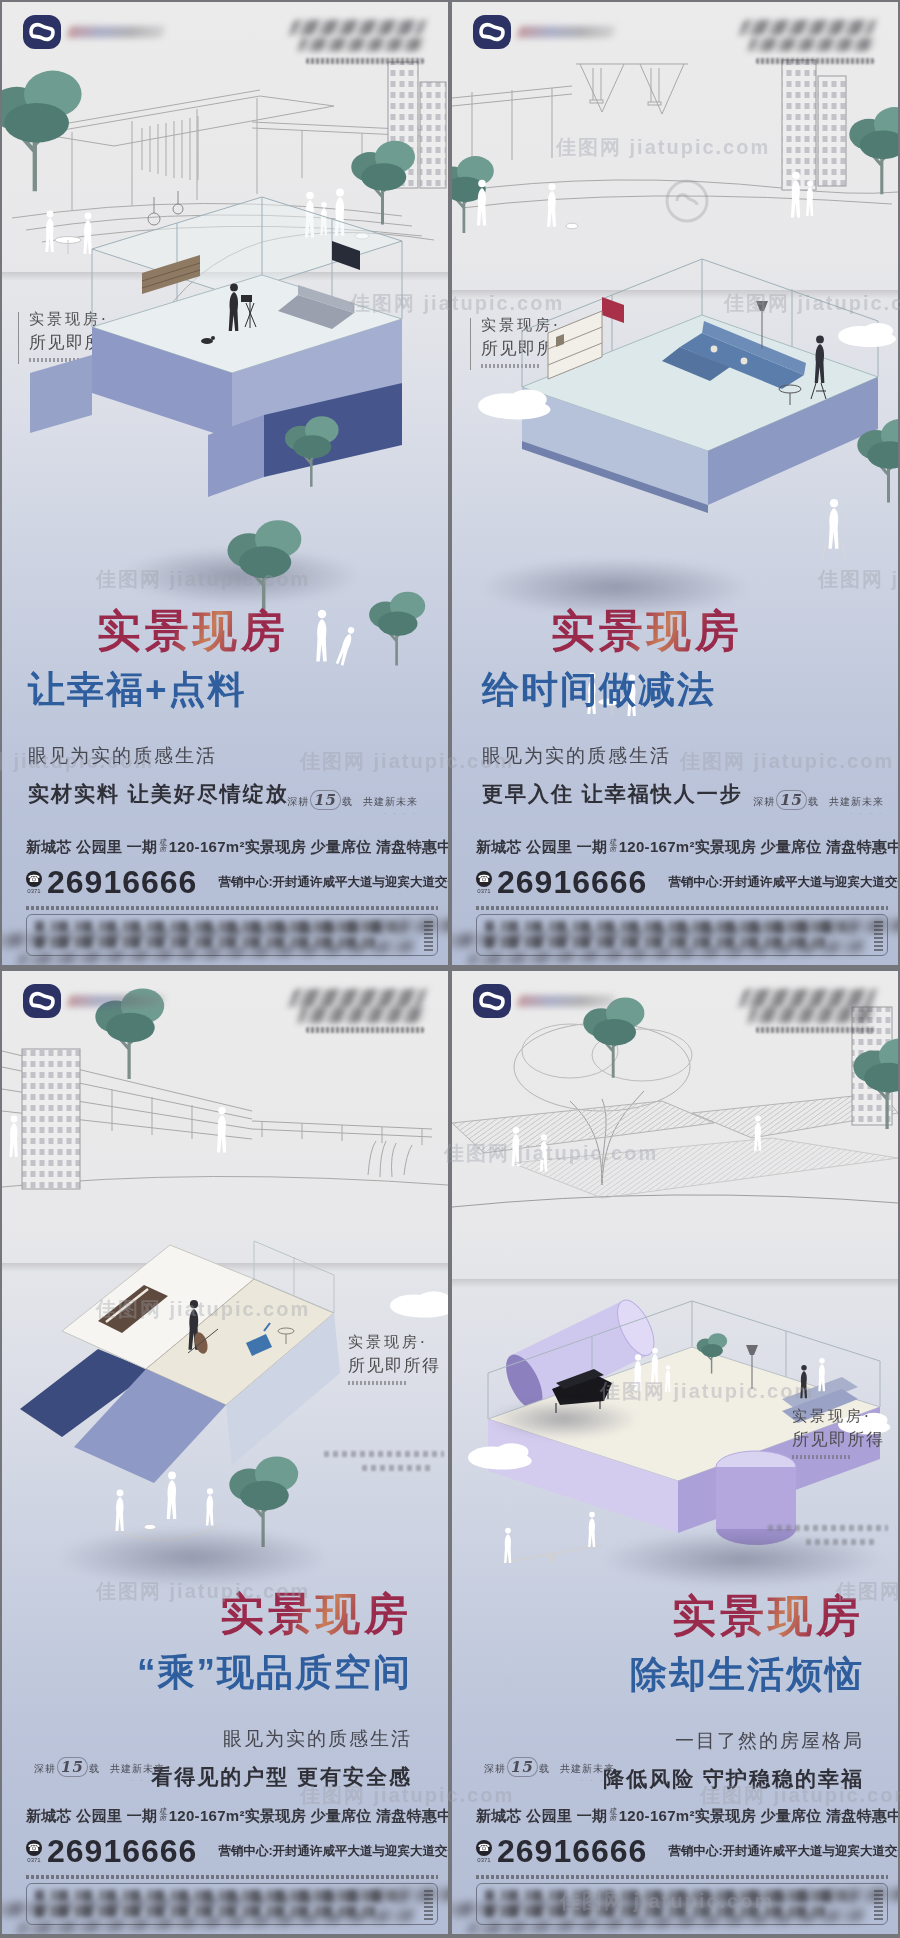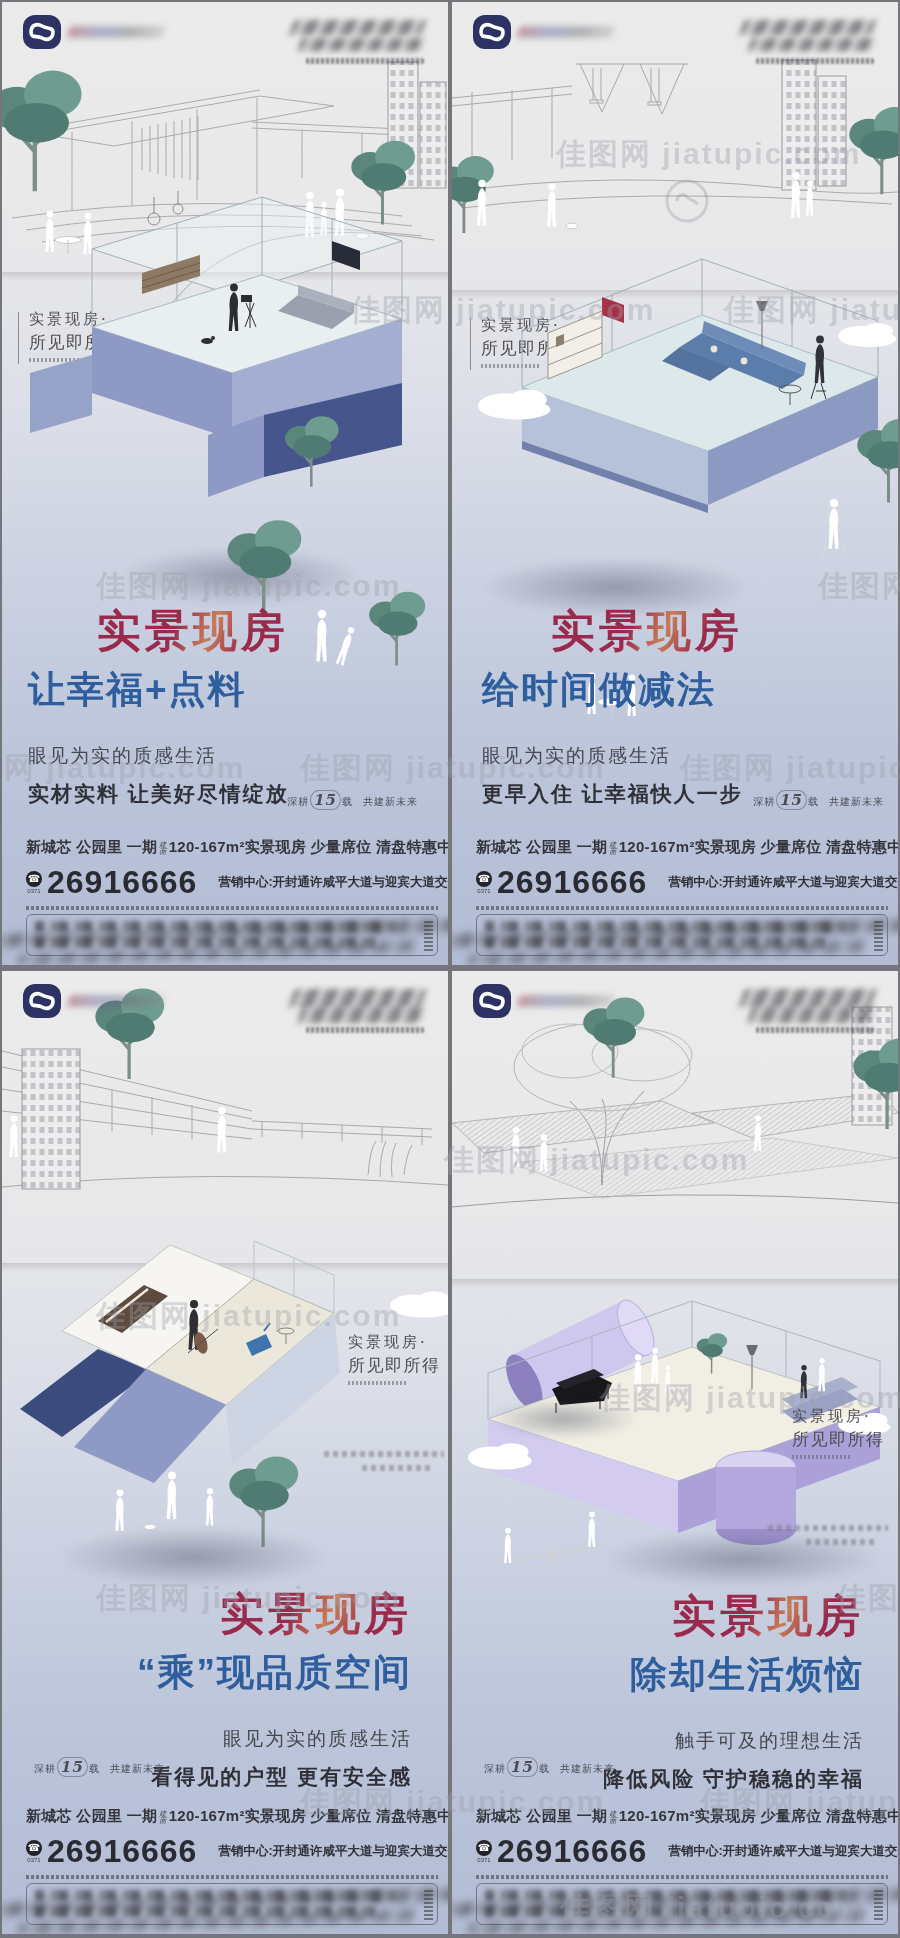--- a/index.html
+++ b/index.html
@@ -52,21 +52,21 @@
 
   
   .badge{position:absolute;font-size:10px;color:#4c4c56;letter-spacing:1px;white-space:nowrap}
   .badge .b15{font-family:"DejaVu Serif", serif;font-style:italic;font-weight:700;font-size:15px;
     padding:0 3px;border:1px solid rgba(90,90,105,.55);border-radius:60%/110%;margin:16px 1px}
   .badge .tail{margin-left:10px}
   .badge .dots{display:block;text-align:right;font-size:6px;letter-spacing:3px;color:#70707c;margin-top:1px}
 
   
   .bar{position:absolute;left:24px;right:10px;top:836px;color:#34343c;white-space:nowrap}
-  .bar-l1{font-size:15px;font-weight:700;letter-spacing:.3px;display:flex;align-items:center}
+  .bar-l1{font-size:15px;font-weight:700;letter-spacing:.3px;display:flex;}
   .bar-l1 .stack{display:inline-flex;flex-direction:column;font-size:7px;line-height:7px;font-weight:400;margin:0 2px;color:#45454d}
   .bar-l2{margin-top:7px;display:flex;align-items:center}
   .ph{display:flex;flex-direction:column;align-items:center;margin-right:5px}
   .ph-ic{width:16px;height:16px;border-radius:50%;background:#232329;color:#fff;font-size:10px;line-height:16px;text-align:center;font-style:normal}
   .ph-code{font-size:6px;color:#3c3c44;font-style:normal;margin-top:1px}
   .ph-num{font-size:32px;font-weight:800;letter-spacing:1px;color:#2a2a33}
   .vdiv{width:1px;height:26px;background:#5a5a64;margin:0 9px 0 12px}
   .addr{font-size:12.5px;font-weight:700;letter-spacing:0;color:#303039}
   .microline{margin-top:5px;height:4px;filter:blur(.5px);opacity:.75;
     background:repeating-linear-gradient(90deg,rgba(75,75,80,.85) 0 3px,transparent 3px 5px)}
@@ -83,21 +83,21 @@
     background:repeating-linear-gradient(94deg,rgba(52,52,58,.62) 0 7px,rgba(130,130,136,.22) 7px 15px,rgba(85,85,92,.55) 15px 24px)}
   .sm-b1{left:-10px;bottom:26px;width:110%;height:13px}
   .sm-b2{left:4%;bottom:6px;width:88%;height:12px;opacity:.85}
 
   .shadow{position:absolute;border-radius:50%;filter:blur(3px);
     background:radial-gradient(closest-side,rgba(72,78,100,.42),rgba(72,78,100,0))}
 
   .band{position:absolute;left:0;width:100%;height:9px;background:linear-gradient(180deg,rgba(180,180,183,.55),rgba(180,180,183,0))}
 
   
-  .wm{position:absolute;font-size:30px;font-weight:700;letter-spacing:2px;color:rgba(158,161,170,.38);
+  .wm{position:absolute;font-size:20px;font-weight:700;letter-spacing:2px;color:rgba(158,161,170,.38);
     white-space:nowrap;pointer-events:none;z-index:50}
   .wm-logo{position:absolute;z-index:50;opacity:.3}
 
   
   #p1 .txt{left:26px;top:600px}
   #p2 .txt{left:30px;top:600px}
   #p3 .txt{right:36px;top:614px}
   #p4 .txt{right:34px;top:616px}
   #p1 .stamp{left:27px;top:308px}
   #p2 .stamp{left:29px;top:314px}
@@ -577,21 +577,21 @@
     <div class="s3"></div>
   </div>
   <div class="stamp-notes">
       <i></i>
       <i></i>
     </div>
 
   <div class="txt right">
     <div class="h-red">实景现房</div>
     <div class="h-blue">除却生活烦恼</div>
-    <div class="body1">触手可及的理想生活</div>
+    <div class="body1">一目了然的房屋格局</div>
     <div class="body2">降低风险  守护稳稳的幸福</div>
   </div>
 
   <div class="badge">
     <span>深耕</span><span class="b15">15</span><span>载</span><span class="tail">共建新未来</span>
     <span class="dots">· · · ·</span>
   </div>
 
   <div class="bar">
     <div class="bar-l1">

